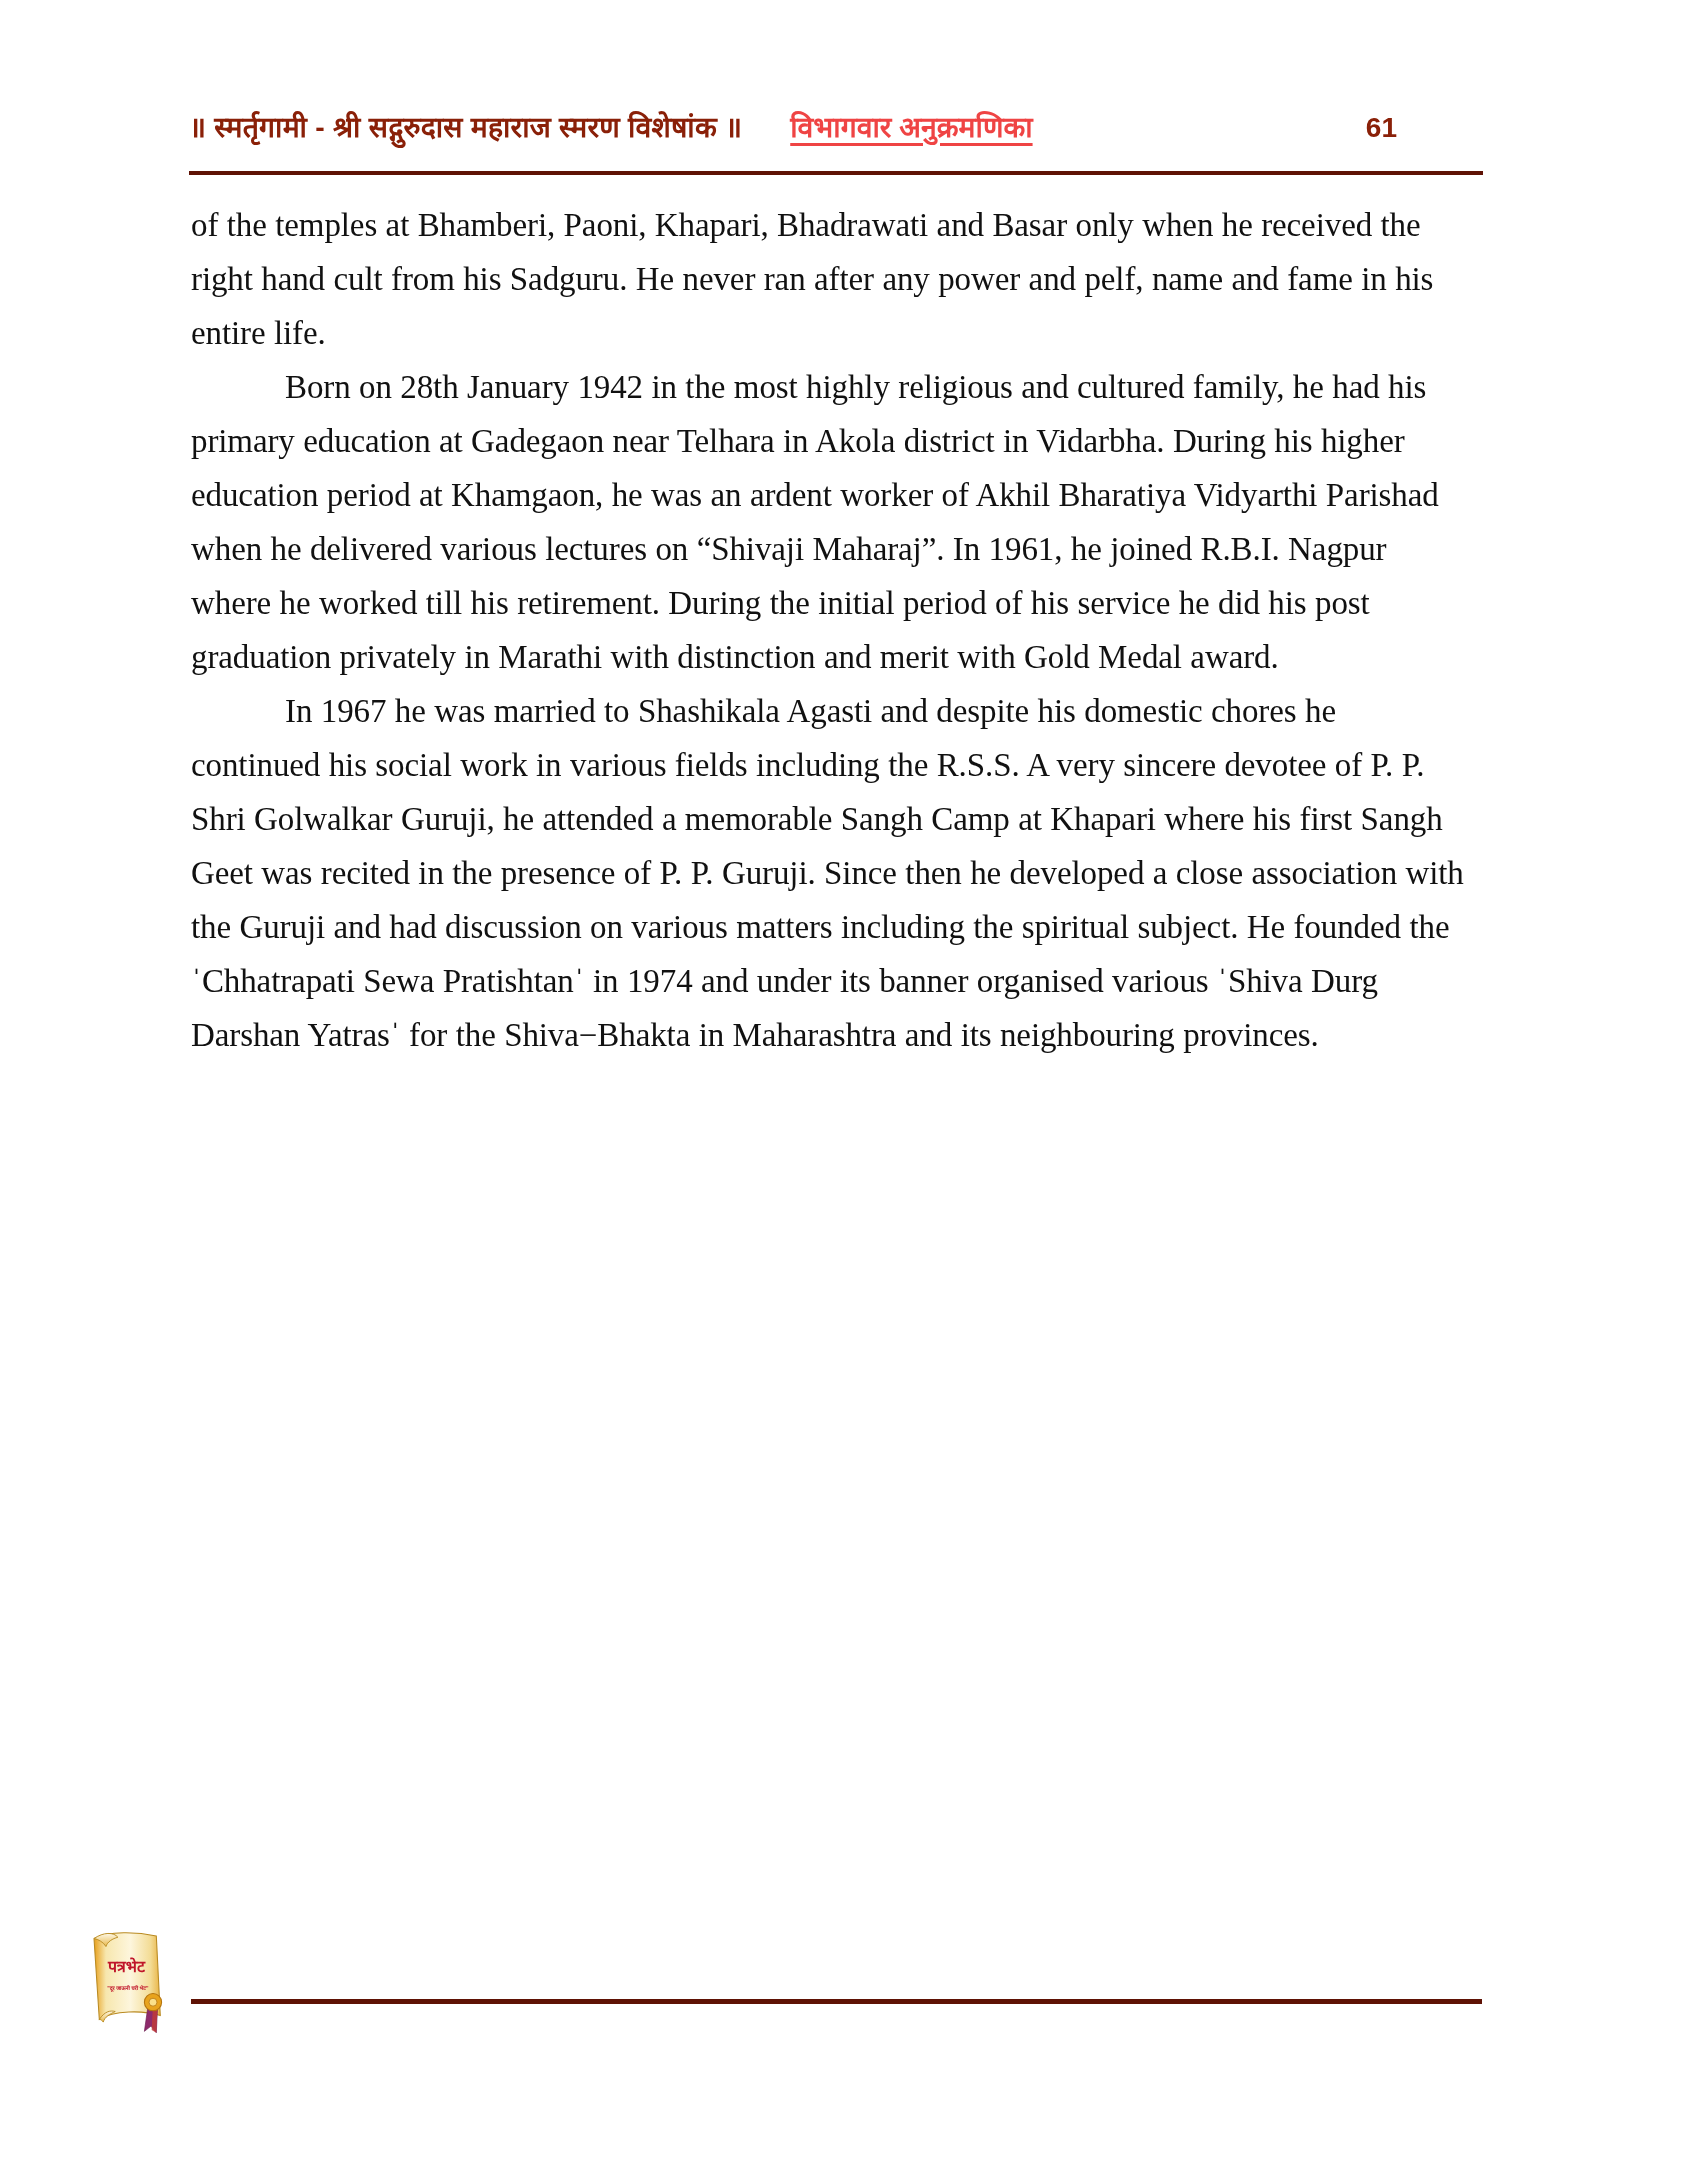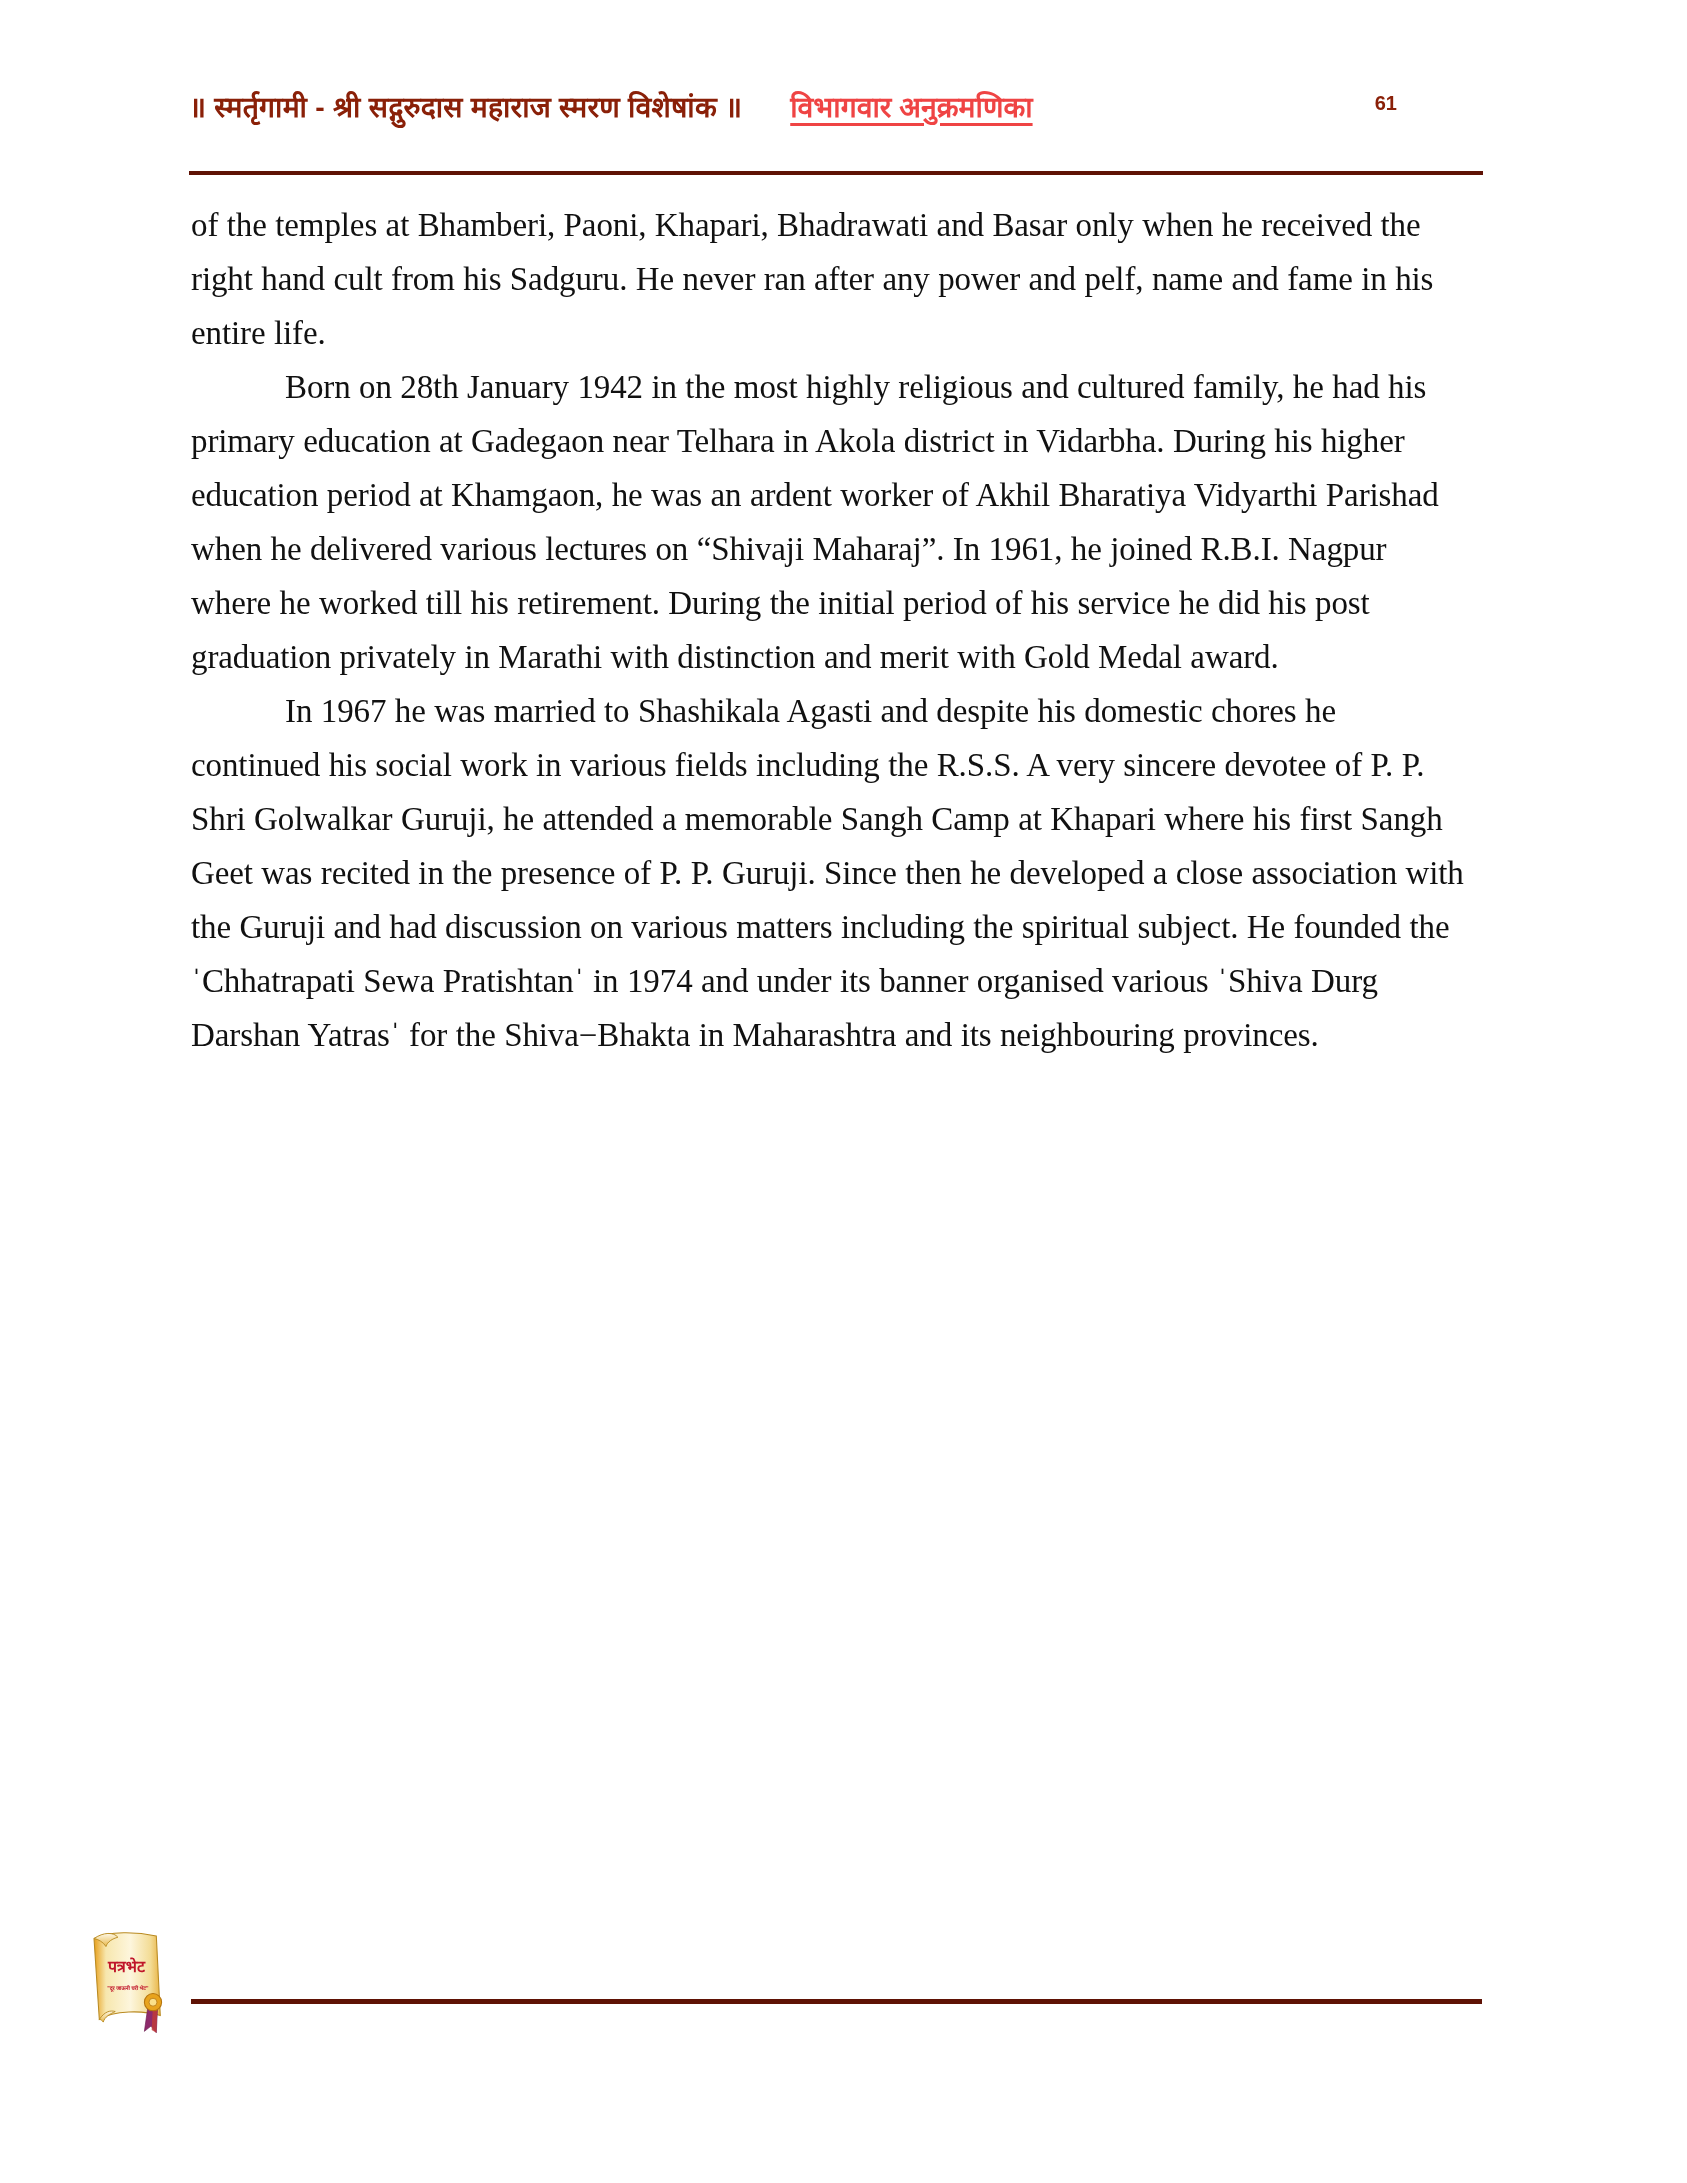--- a/index.html
+++ b/index.html
@@ -18,21 +18,21 @@
   }
 
   
   .header {
     position: absolute;
     left: 189px;
     top: 93px;
     width: 1293px;
     height: 69px;
     display: flex;
-    align-items: flex-start;
+    align-items: center;
   }
   .header-title {
     color: #8a2008;
     font-family: "Liberation Sans", "DejaVu Sans", sans-serif;
     font-weight: bold;
     font-size: 28.4px;
     line-height: 1.05;
     letter-spacing: 0.2px;
     white-space: nowrap;
   }
@@ -46,21 +46,21 @@
     text-underline-offset: 6px;
     text-decoration-thickness: 3.3px;
     white-space: nowrap;
     margin-left: 48px;
     cursor: pointer;
   }
   .header-pageno {
     color: #8a2008;
     font-family: "Liberation Sans", "DejaVu Sans", sans-serif;
     font-weight: bold;
-    font-size: 20px;
+    font-size: 28px;
     line-height: 1.05;
     margin-left: auto;
     padding-right: 85px;
     white-space: nowrap;
   }
   .rule-top {
     position: absolute;
     left: 189px;
     top: 171px;
     width: 1294px;

